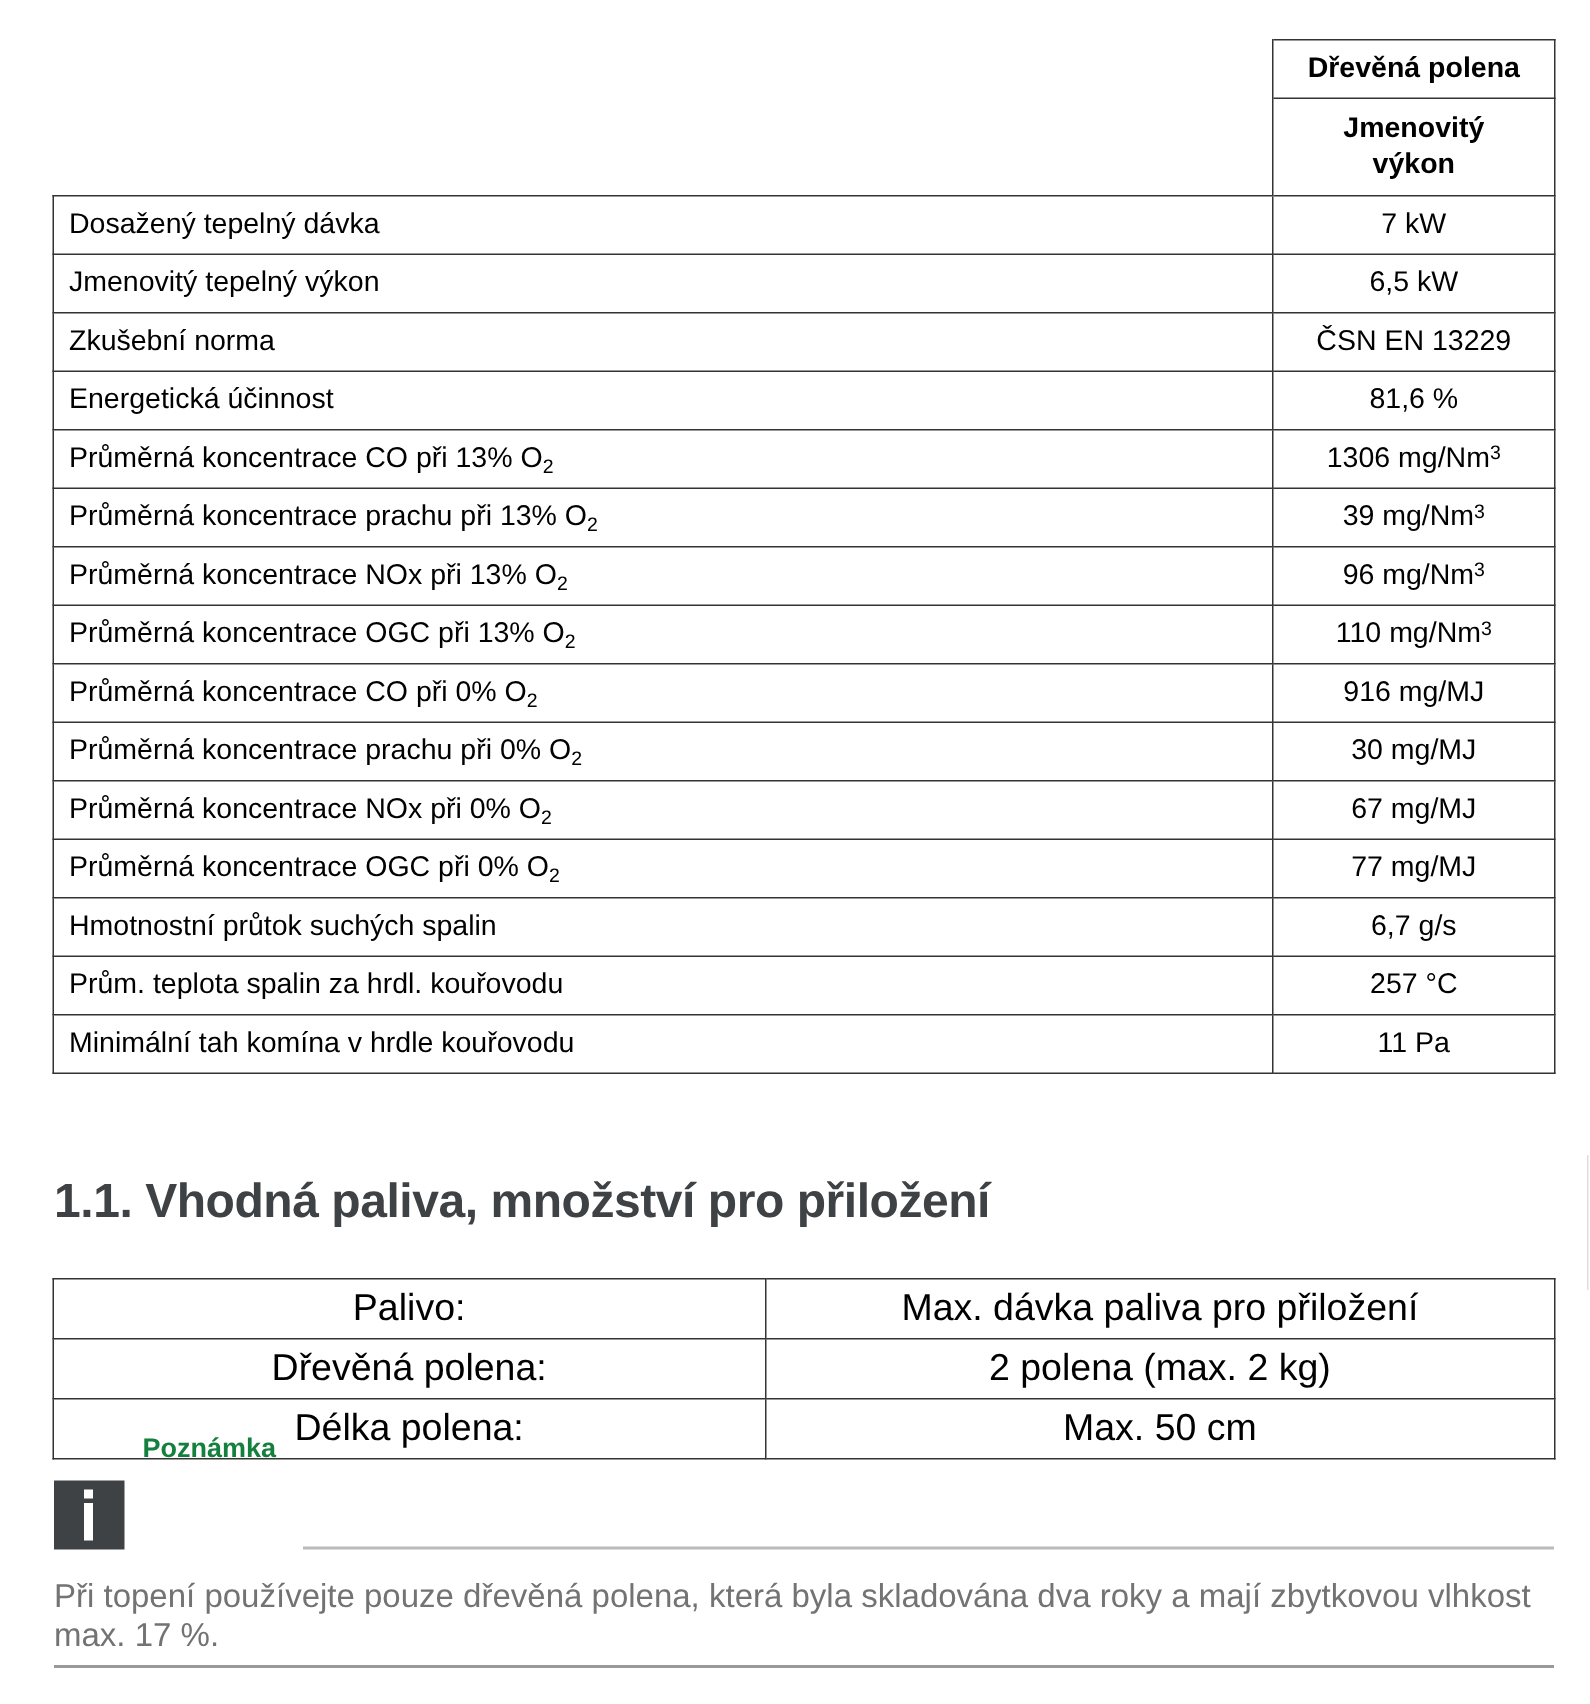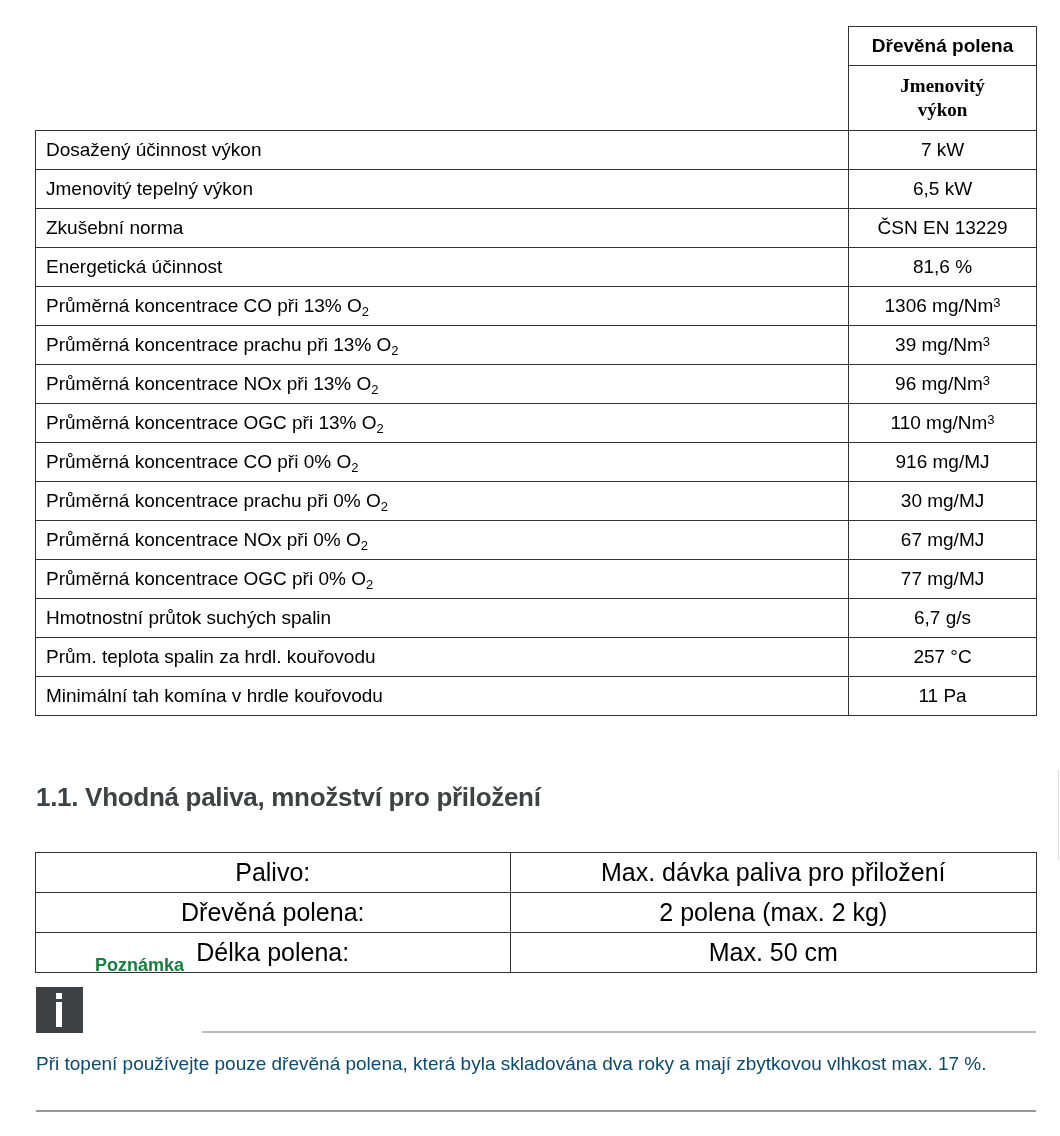--- a/index.html
+++ b/index.html
@@ -15,26 +15,26 @@
     .spec td {
       border: 1.5px solid #333;
       height: 39px; padding: 0 10px; box-sizing: border-box;
       vertical-align: middle;
     }
     .spec td.label { width: 814px; text-align: left; }
     .spec td.val { width: 188px; text-align: center; padding: 0 4px; margin-top: 28px; }
     .spec tr.hdr td.empty { border: none; border-right: 1.5px solid #333; }
     .spec tr.hdr td.val { font-weight: bold; }
     .spec tr.hdr1 td { height: 39px; }
-    .spec tr.hdr2 td { height: 65px; line-height: 24px; font-family: Liberation Serif, serif; }
+    .spec tr.hdr2 td { height: 65px; line-height: 24px; }
     sub { font-size: 13px; vertical-align: -4px; line-height: 0; }
     sup { font-size: 13px; vertical-align: 5px; line-height: 0; }
     .heading {
       position: absolute; left: 36px; top: 782px;
-      font-size: 26px; font-weight: bold; color: #3f4244; margin: 0;
+      font-size: 32px; font-weight: bold; color: #3f4244; margin: 0;
       letter-spacing: -0.3px;
     }
     .fuel {
       position: absolute; left: 35px; top: 852px; width: 1002px;
       font-size: 25px;
     }
     .fuel td {
       border: 1.5px solid #333; height: 40px; text-align: center;
       vertical-align: middle; box-sizing: border-box;
     }
@@ -52,21 +52,21 @@
     }
     .note-title {
       position: absolute; left: 95px; top: 955px;
       font-size: 18px; font-weight: bold; color: #15803d;
     }
     .note-line {
       position: absolute; left: 202px; top: 1031px; width: 834px; height: 1.5px; background: #bbb;
     }
     .note-text {
       position: absolute; left: 36px; top: 1051px; width: 1000px;
-      font-size: 19px; line-height: 26px; color: #0c4a6e;
+      font-size: 22px; line-height: 26px; color: #737373;
     }
     .note-bottom {
       position: absolute; left: 36px; top: 1110px; width: 1000px; height: 1.5px; background: #999;
     }
     .edge-mark {
       position: absolute; left: 1058px; top: 770px; width: 1px; height: 90px; background: #ddd;
     }
   </style>
 </head>
 <body>
@@ -75,21 +75,21 @@
   <tbody id="spec-body">
     <tr class="hdr hdr1">
       <td class="label empty"></td>
       <td class="val">Dřevěná polena</td>
     </tr>
     <tr class="hdr hdr2">
       <td class="label empty"></td>
       <td class="val"><span style="display:inline-block;width:130px;">Jmenovitý výkon</span></td>
     </tr>
   <tr>
-        <td class="label"><span>Dosažený účinnost výkon</span></td>
+        <td class="label"><span>Dosažený tepelný dávka</span></td>
         <td class="val"><span>7 kW</span></td>
       </tr>
       <tr>
         <td class="label"><span>Jmenovitý tepelný výkon</span></td>
         <td class="val"><span>6,5 kW</span></td>
       </tr>
       <tr>
         <td class="label"><span>Zkušební norma</span></td>
         <td class="val"><span>ČSN EN 13229</span></td>
       </tr>

